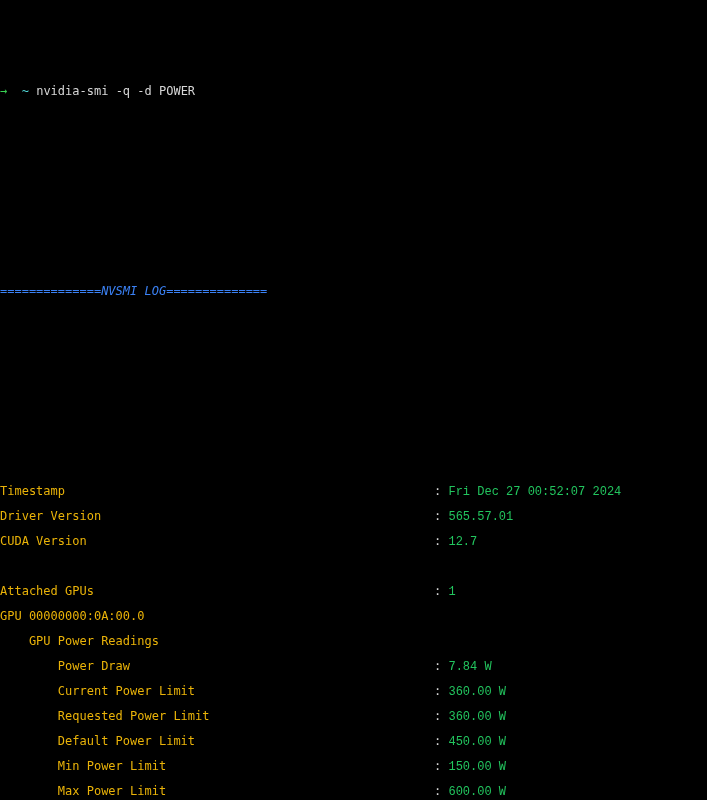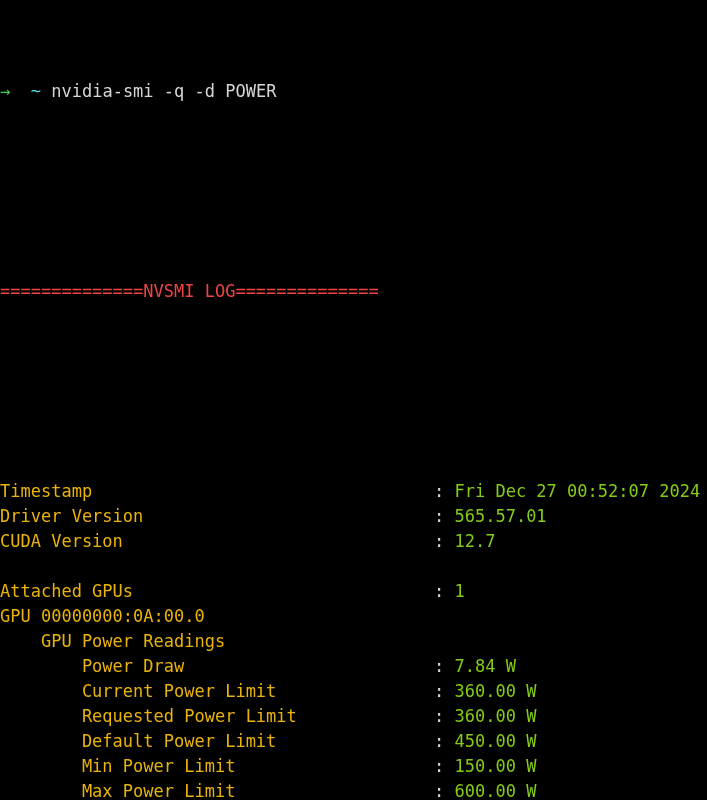--- a/index.html
+++ b/index.html
@@ -12,40 +12,40 @@
     height: 800px;
     overflow: hidden;
     font-family: "DejaVu Sans Mono", "Liberation Mono", monospace;
   }
   #terminal {
     width: 707px;
     height: 800px;
     background: #000000;
     color: #d6d6d6;
     font-family: "DejaVu Sans Mono", "Liberation Mono", monospace;
-    font-size: 17px;
+    font-size: 12px;
     line-height: 25px;
     padding: 4px 0 0 0;
     box-sizing: border-box;
     white-space: pre;
     letter-spacing: 0px;
   }
   .line {
     height: 25px;
     white-space: pre;
     display: block;
   }
   .blank { height: 25px; }
   .prompt-arrow { color: #39d353; }
   .prompt-cwd { color: #4fd6d6; }
   .cmd { color: #d6d6d6; }
-  .rule { color: #ef4444; }
+  .rule { color: #3b82f6; font-style: italic; }
   .key { color: #eab308; }
   .sep { color: #d6d6d6; }
-  .val { color: #84cc16; }
+  .val { color: #22c55e; font-family: Liberation Mono, monospace; }
   .kv { display: block; white-space: pre; height: 25px; }
   .kv .key-col {
     display: inline-block;
     width: 434px;
     white-space: pre;
     vertical-align: top;
   }
 </style>
 </head>
 <body>

